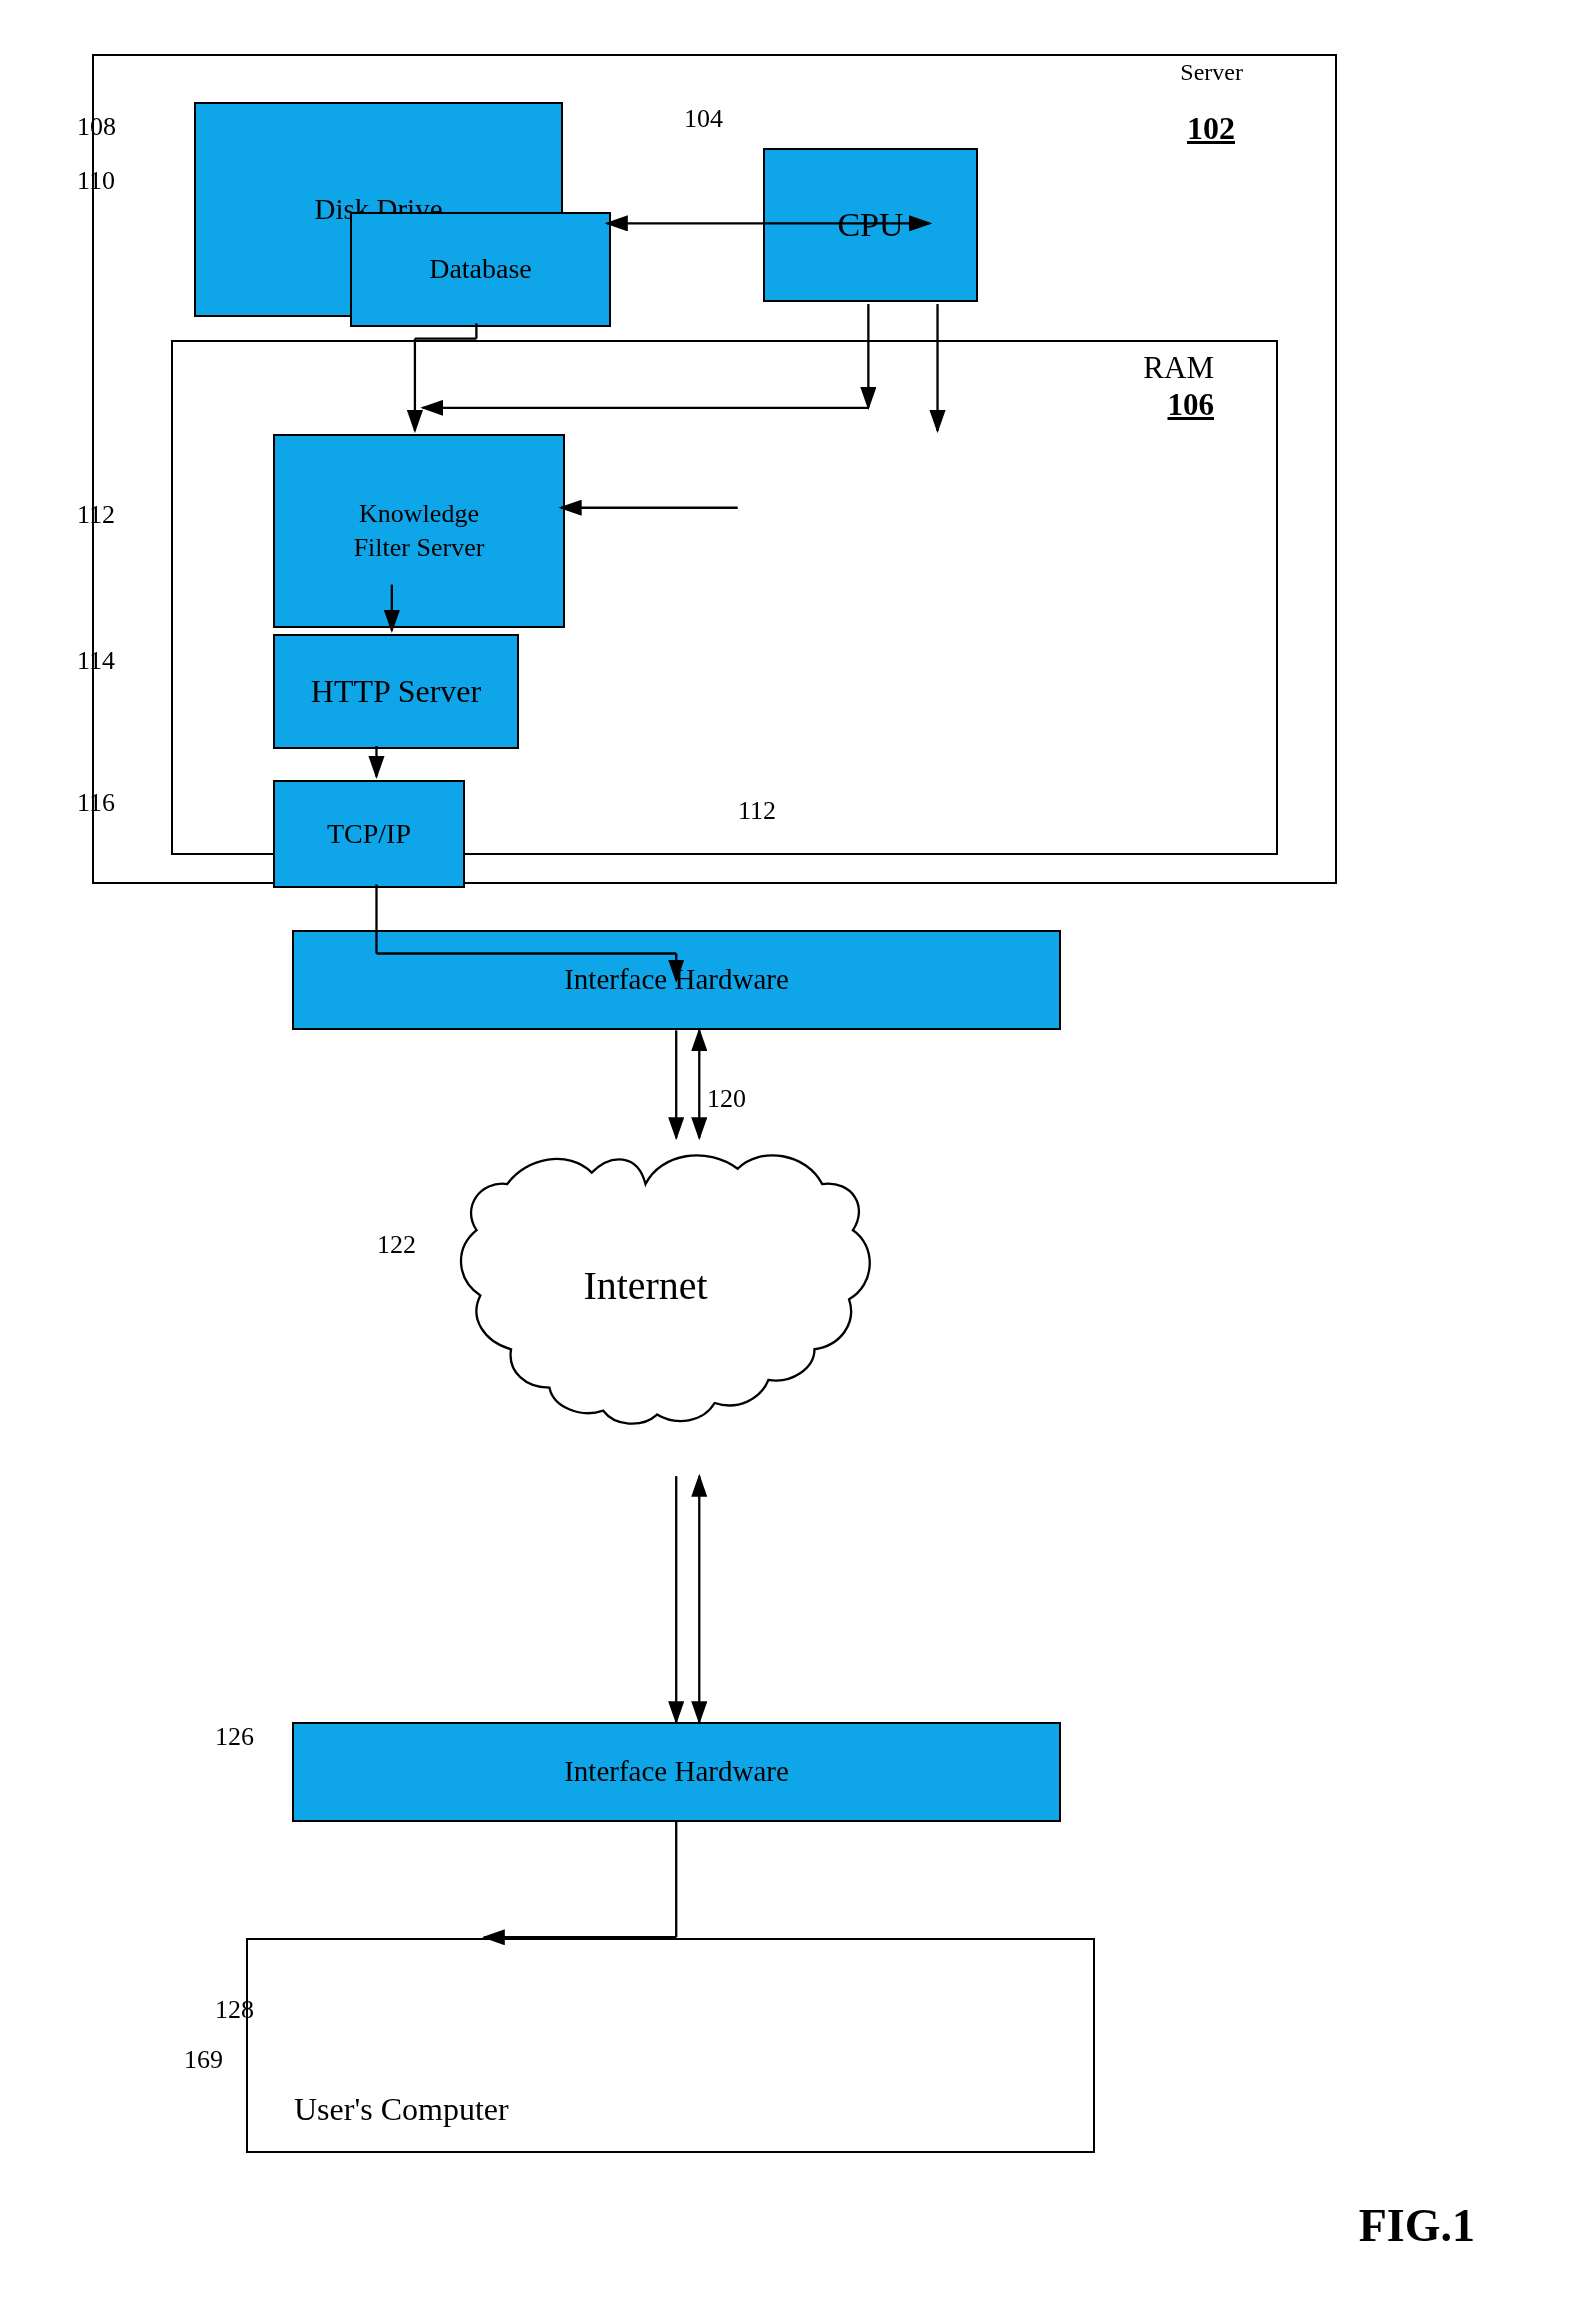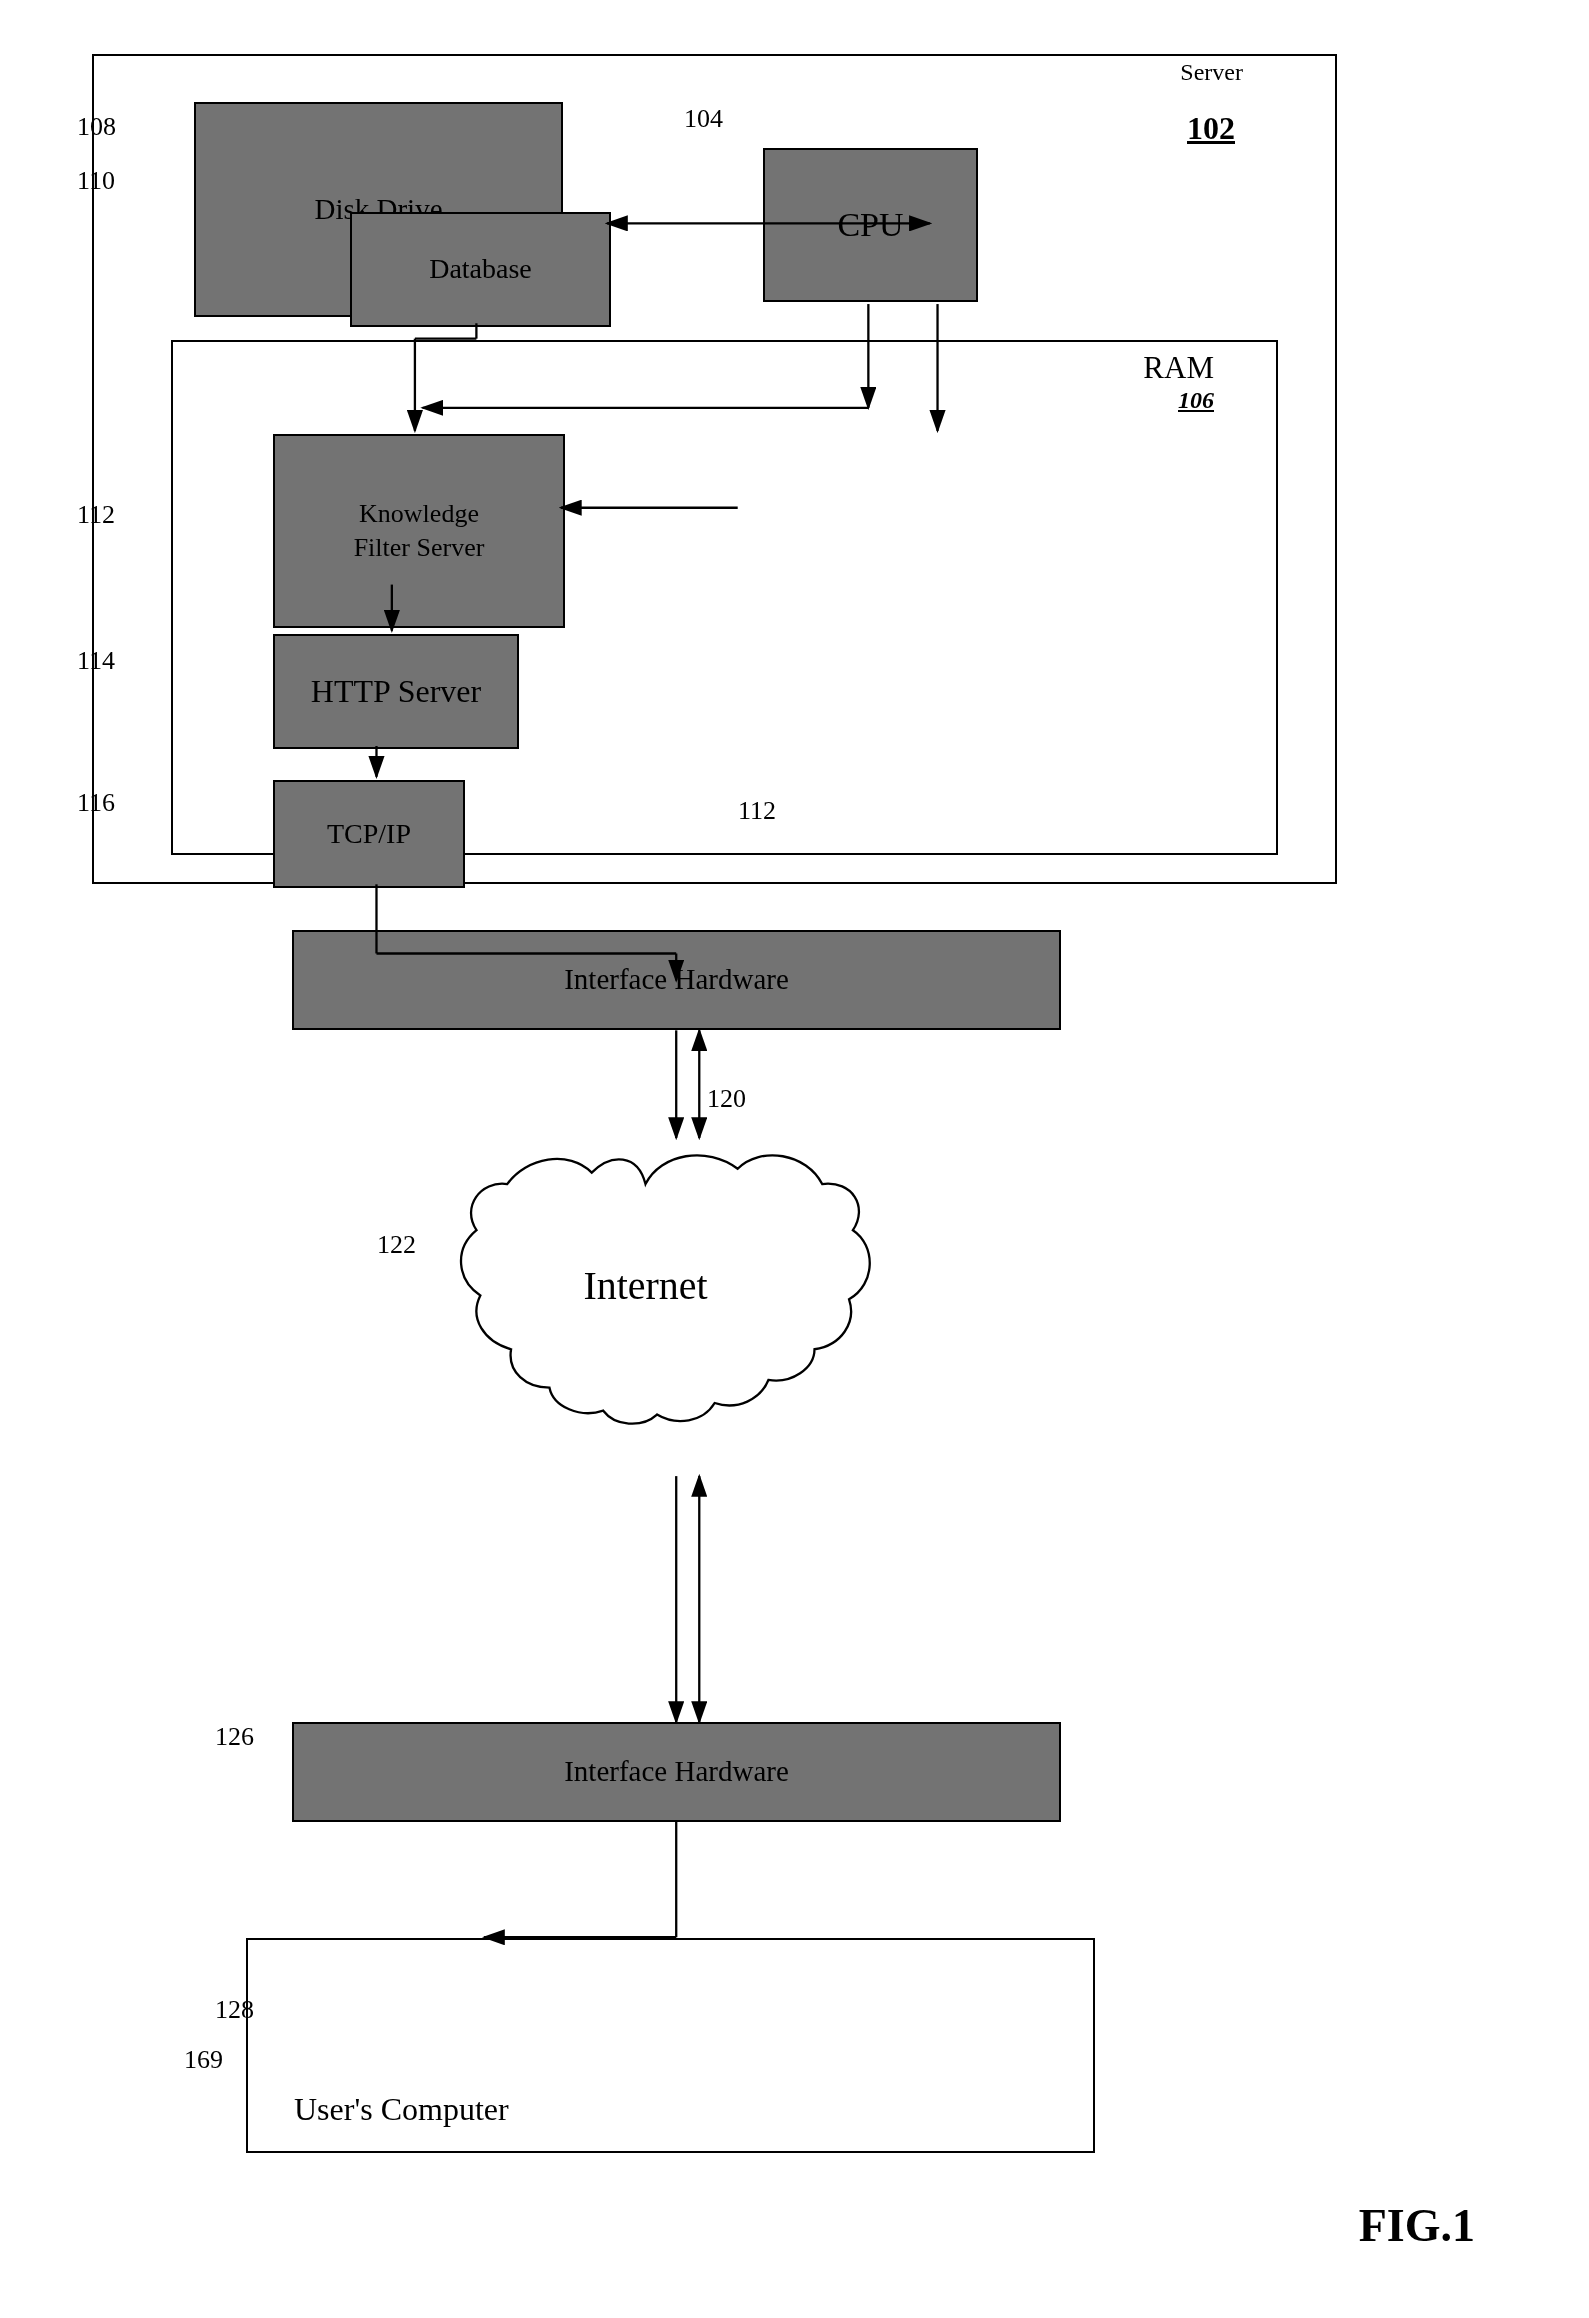--- a/index.html
+++ b/index.html
@@ -61,31 +61,30 @@
       position: absolute;
       top: 7.7px;
       right: 62px;
       font-size: 31px;
     }
 
     .ram-number {
       position: absolute;
       top: 45px;
       right: 62px;
-      font-size: 24px;
+      font-size: 31px;
       font-weight: bold;
       text-decoration: underline;
-      font-style: italic;
     }
 
     
     .box {
       position: absolute;
       border: 2.3px solid #000;
-      background: #737373;
+      background: #0ea5e9;
       display: flex;
       align-items: center;
       justify-content: center;
       text-align: center;
       font-size: 29px;
       line-height: 1.3;
     }
 
     
     .disk-drive-box {

